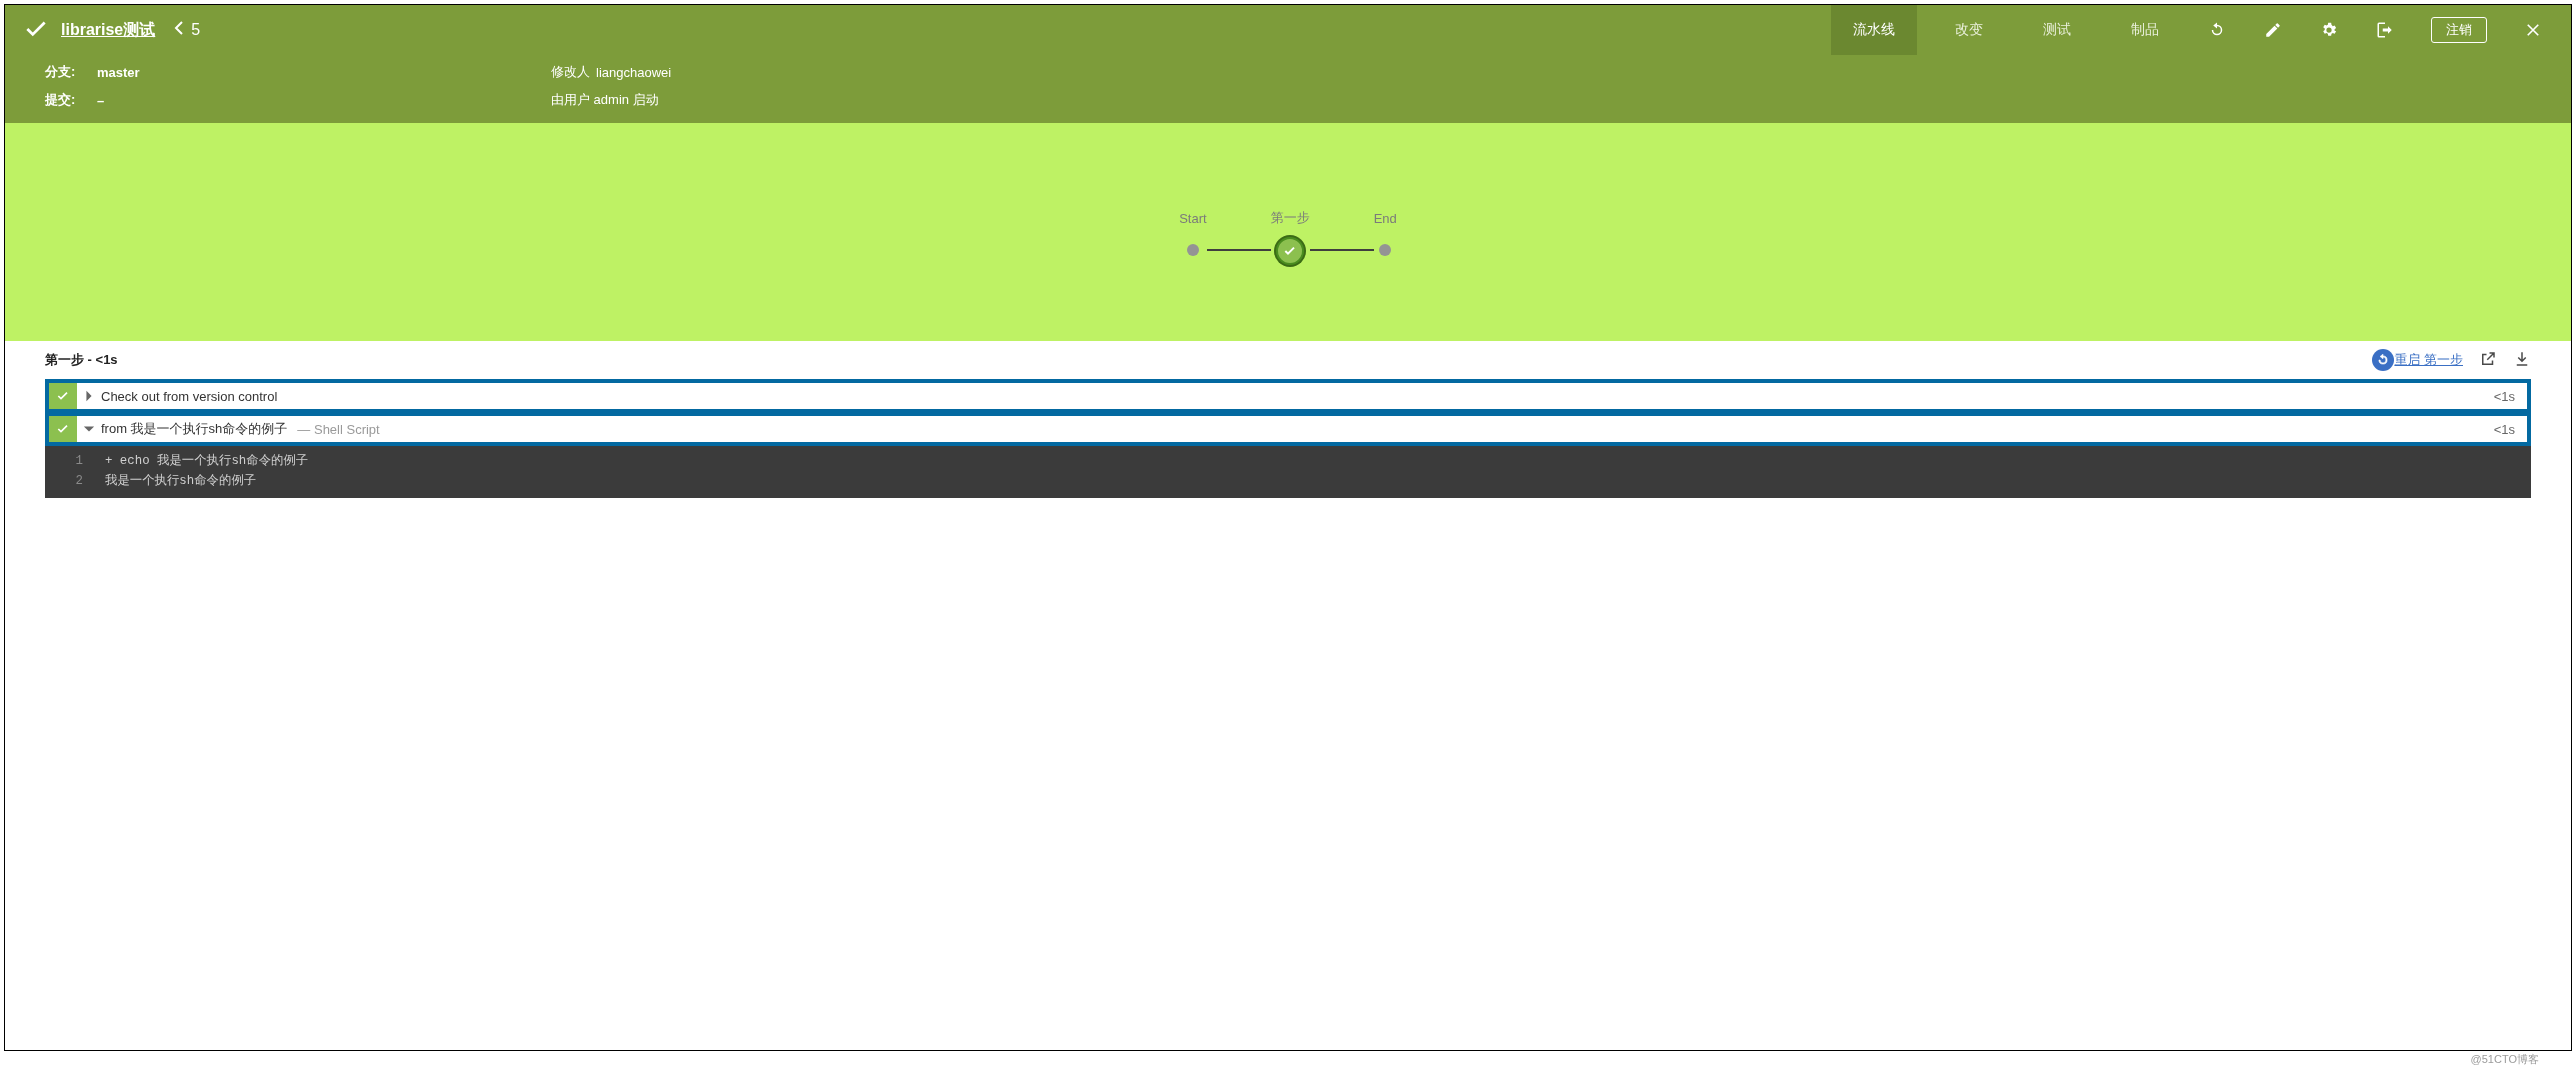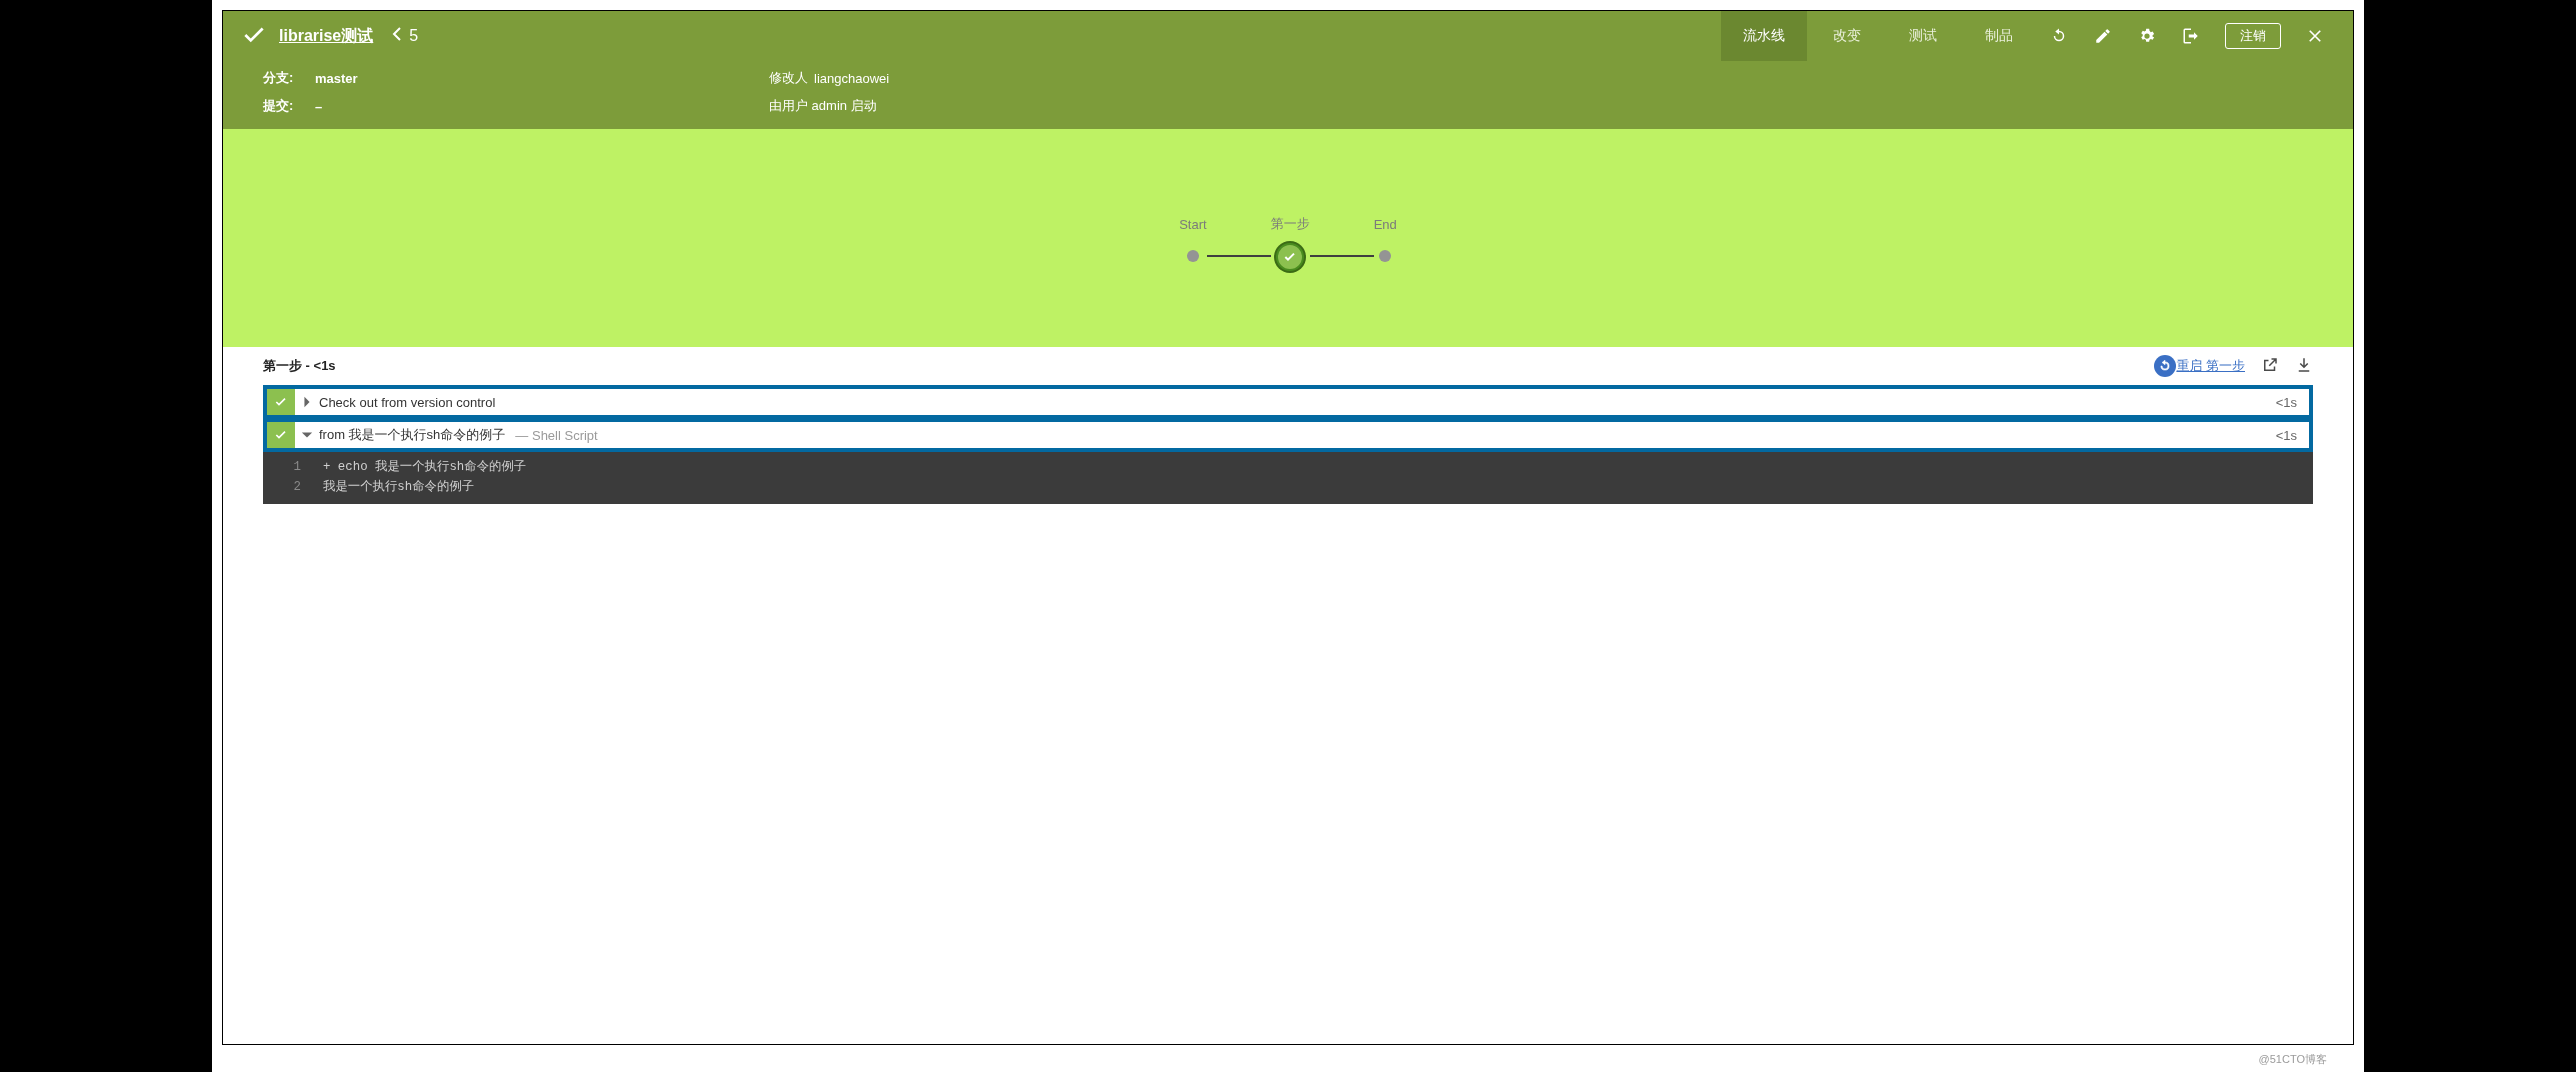--- a/index.html
+++ b/index.html
@@ -1,26 +1,26 @@
 <!DOCTYPE html>
 <html><head>
 <meta charset="utf-8">
 <style>
 * { margin: 0; padding: 0; box-sizing: border-box; }
 body { font-family: Arial, "Microsoft YaHei", sans-serif; font-size: 13px; background: #000; display: flex; align-items: flex-start; justify-content: center; }
-.outer-frame { width: 2152px; height: 1073px; background: #fff; padding: 10px; position: relative; }
+.outer-frame { width: 2576px; height: 1073px; background: #fff; padding: 4px; position: relative; }
 .app-window { width: 100%; height: calc(100% - 18px); background: #fff; border: 1px solid #000; display: flex; flex-direction: column; overflow: hidden; }
 
 
 .header { background: #7d9c3a; color: #fff; display: flex; align-items: center; height: 50px; padding: 0 18px; }
 .header .left { display: flex; align-items: center; gap: 12px; flex: 1; }
 .check-large svg { width: 26px; height: 26px; }
 .project-link { color: #fff; text-decoration: underline; font-size: 16px; font-weight: 600; }
 .back-group { display: flex; align-items: center; gap: 6px; margin-left: 6px; font-size: 16px; }
-.header .right { display: flex; align-items: center; gap: 4px; }
+.header .right { display: flex; align-items: center; gap: 16px; }
 .tab { padding: 0 22px; height: 50px; display: flex; align-items: center; font-size: 14px; color: #eaf0db; cursor: pointer; }
 .tab.active { background: #6b8830; color: #fff; }
 .icon-btn { width: 40px; height: 50px; display: flex; align-items: center; justify-content: center; cursor: pointer; }
 .icon-btn svg { width: 18px; height: 18px; fill: #fff; }
 .logout-btn { border: 1px solid #fff; border-radius: 3px; padding: 3px 14px; margin: 0 10px; font-size: 13px; cursor: pointer; }
 
 
 .subheader { background: #7d9c3a; color: #fff; padding: 8px 40px 14px 40px; display: flex; gap: 0; font-size: 13px; }
 .sub-col { display: flex; flex-direction: column; gap: 10px; }
 .sub-col.c1 { width: 506px; font-weight: bold; }

